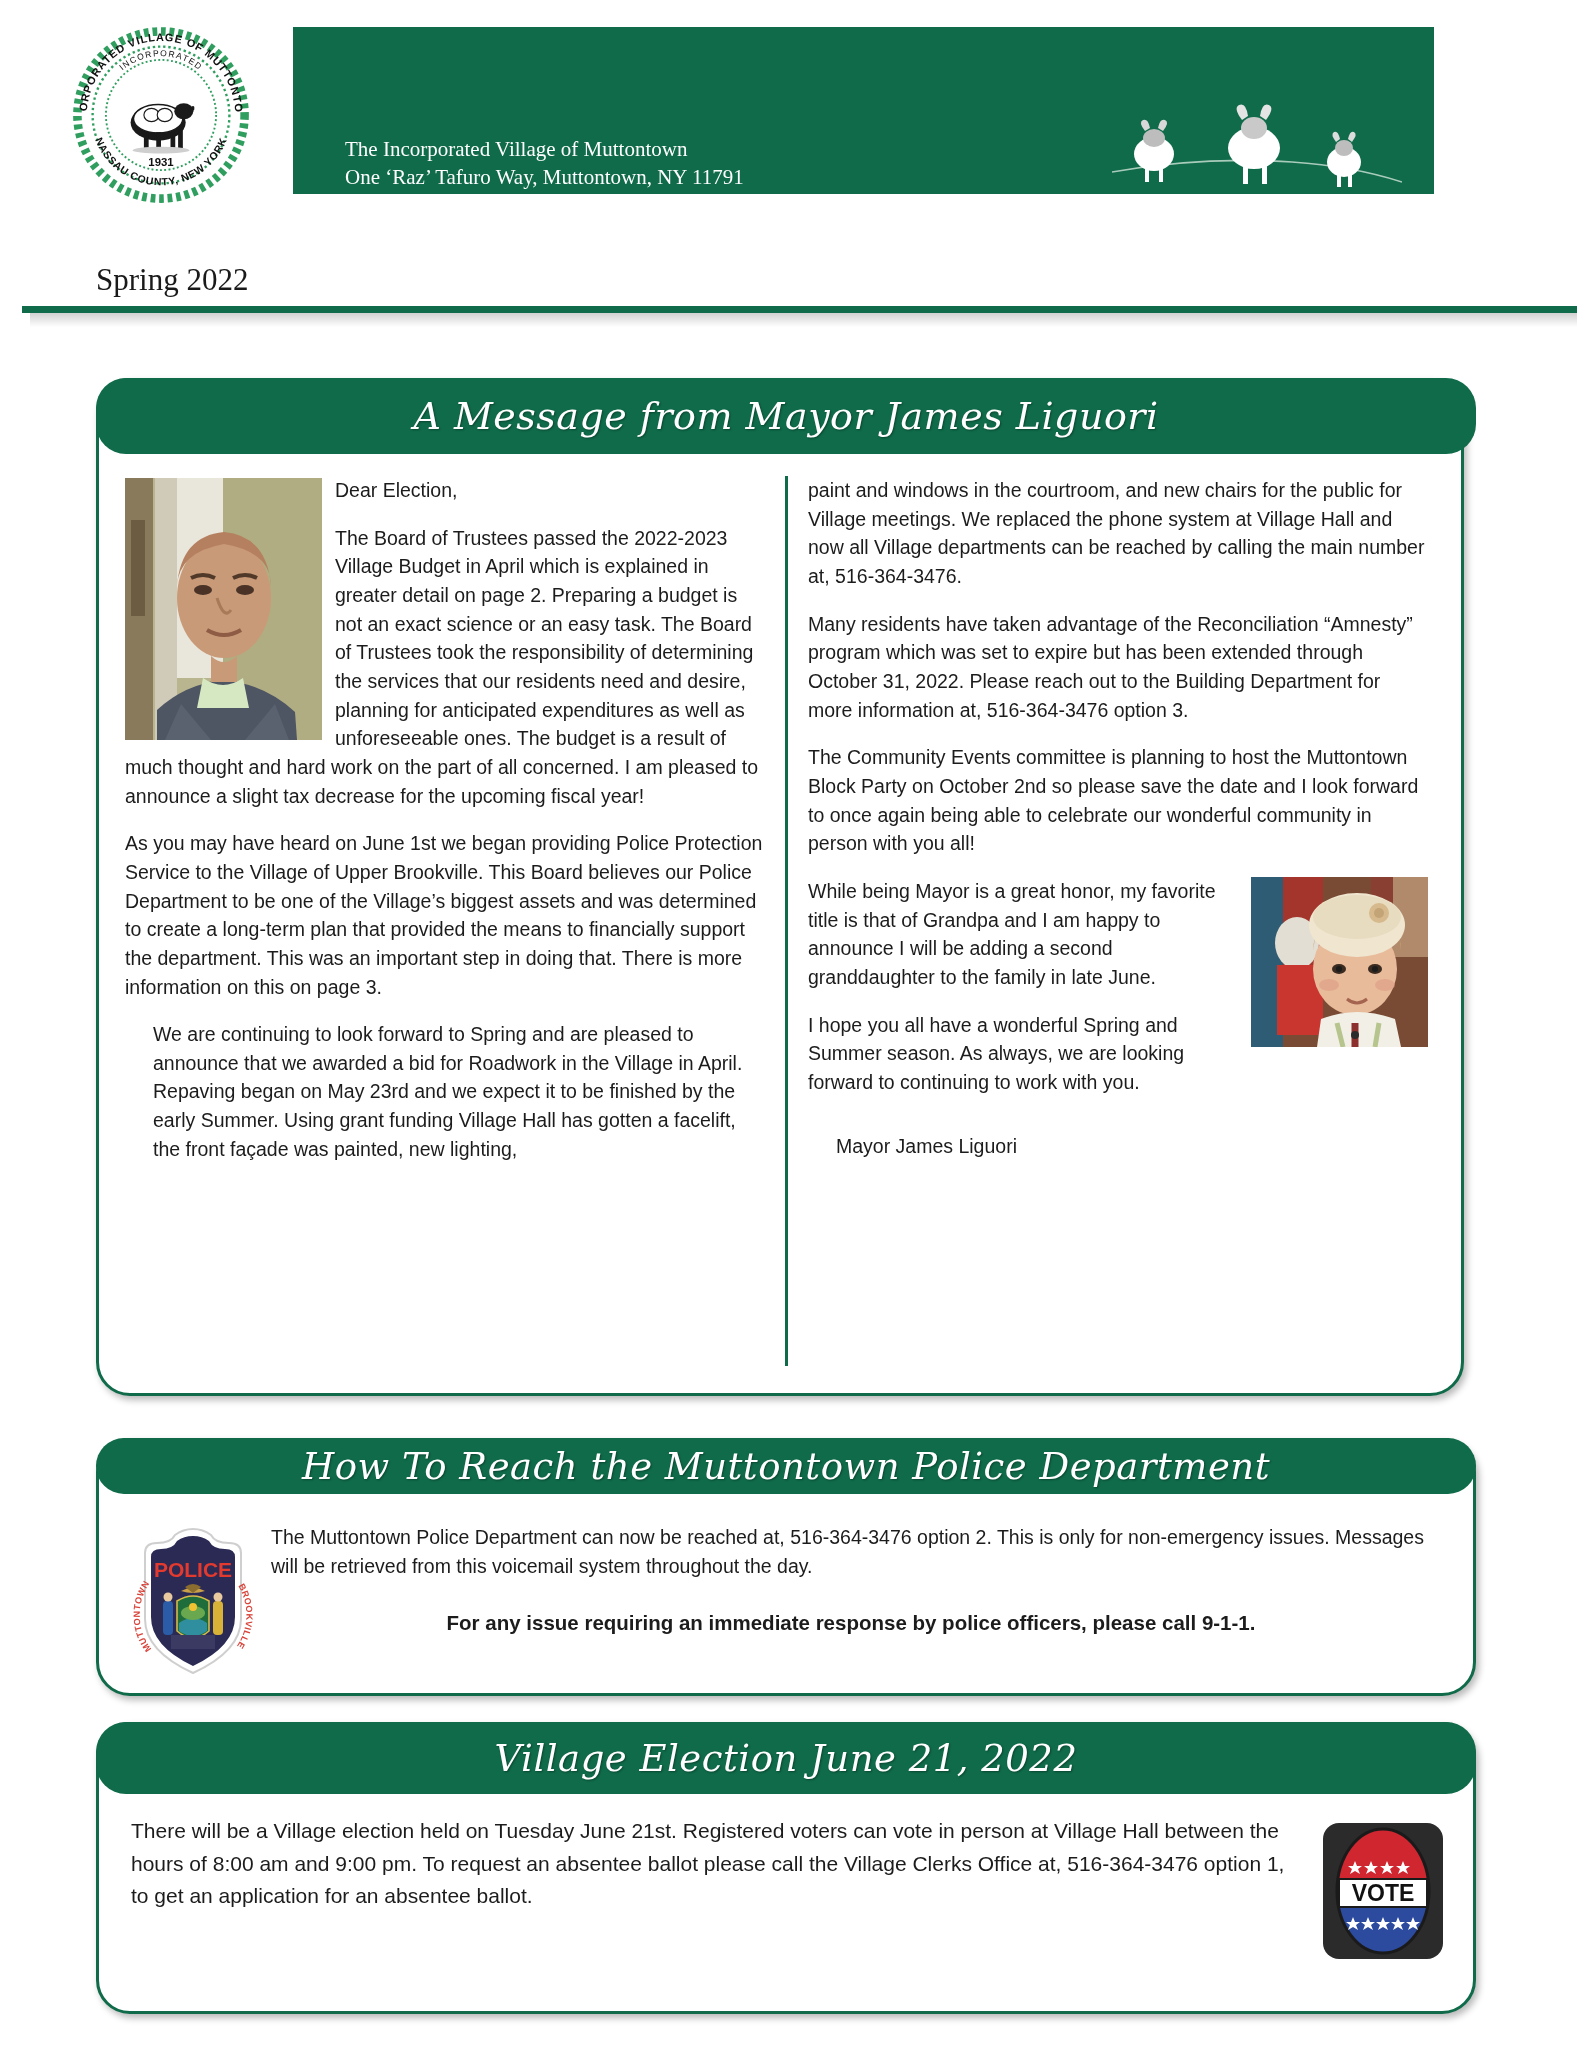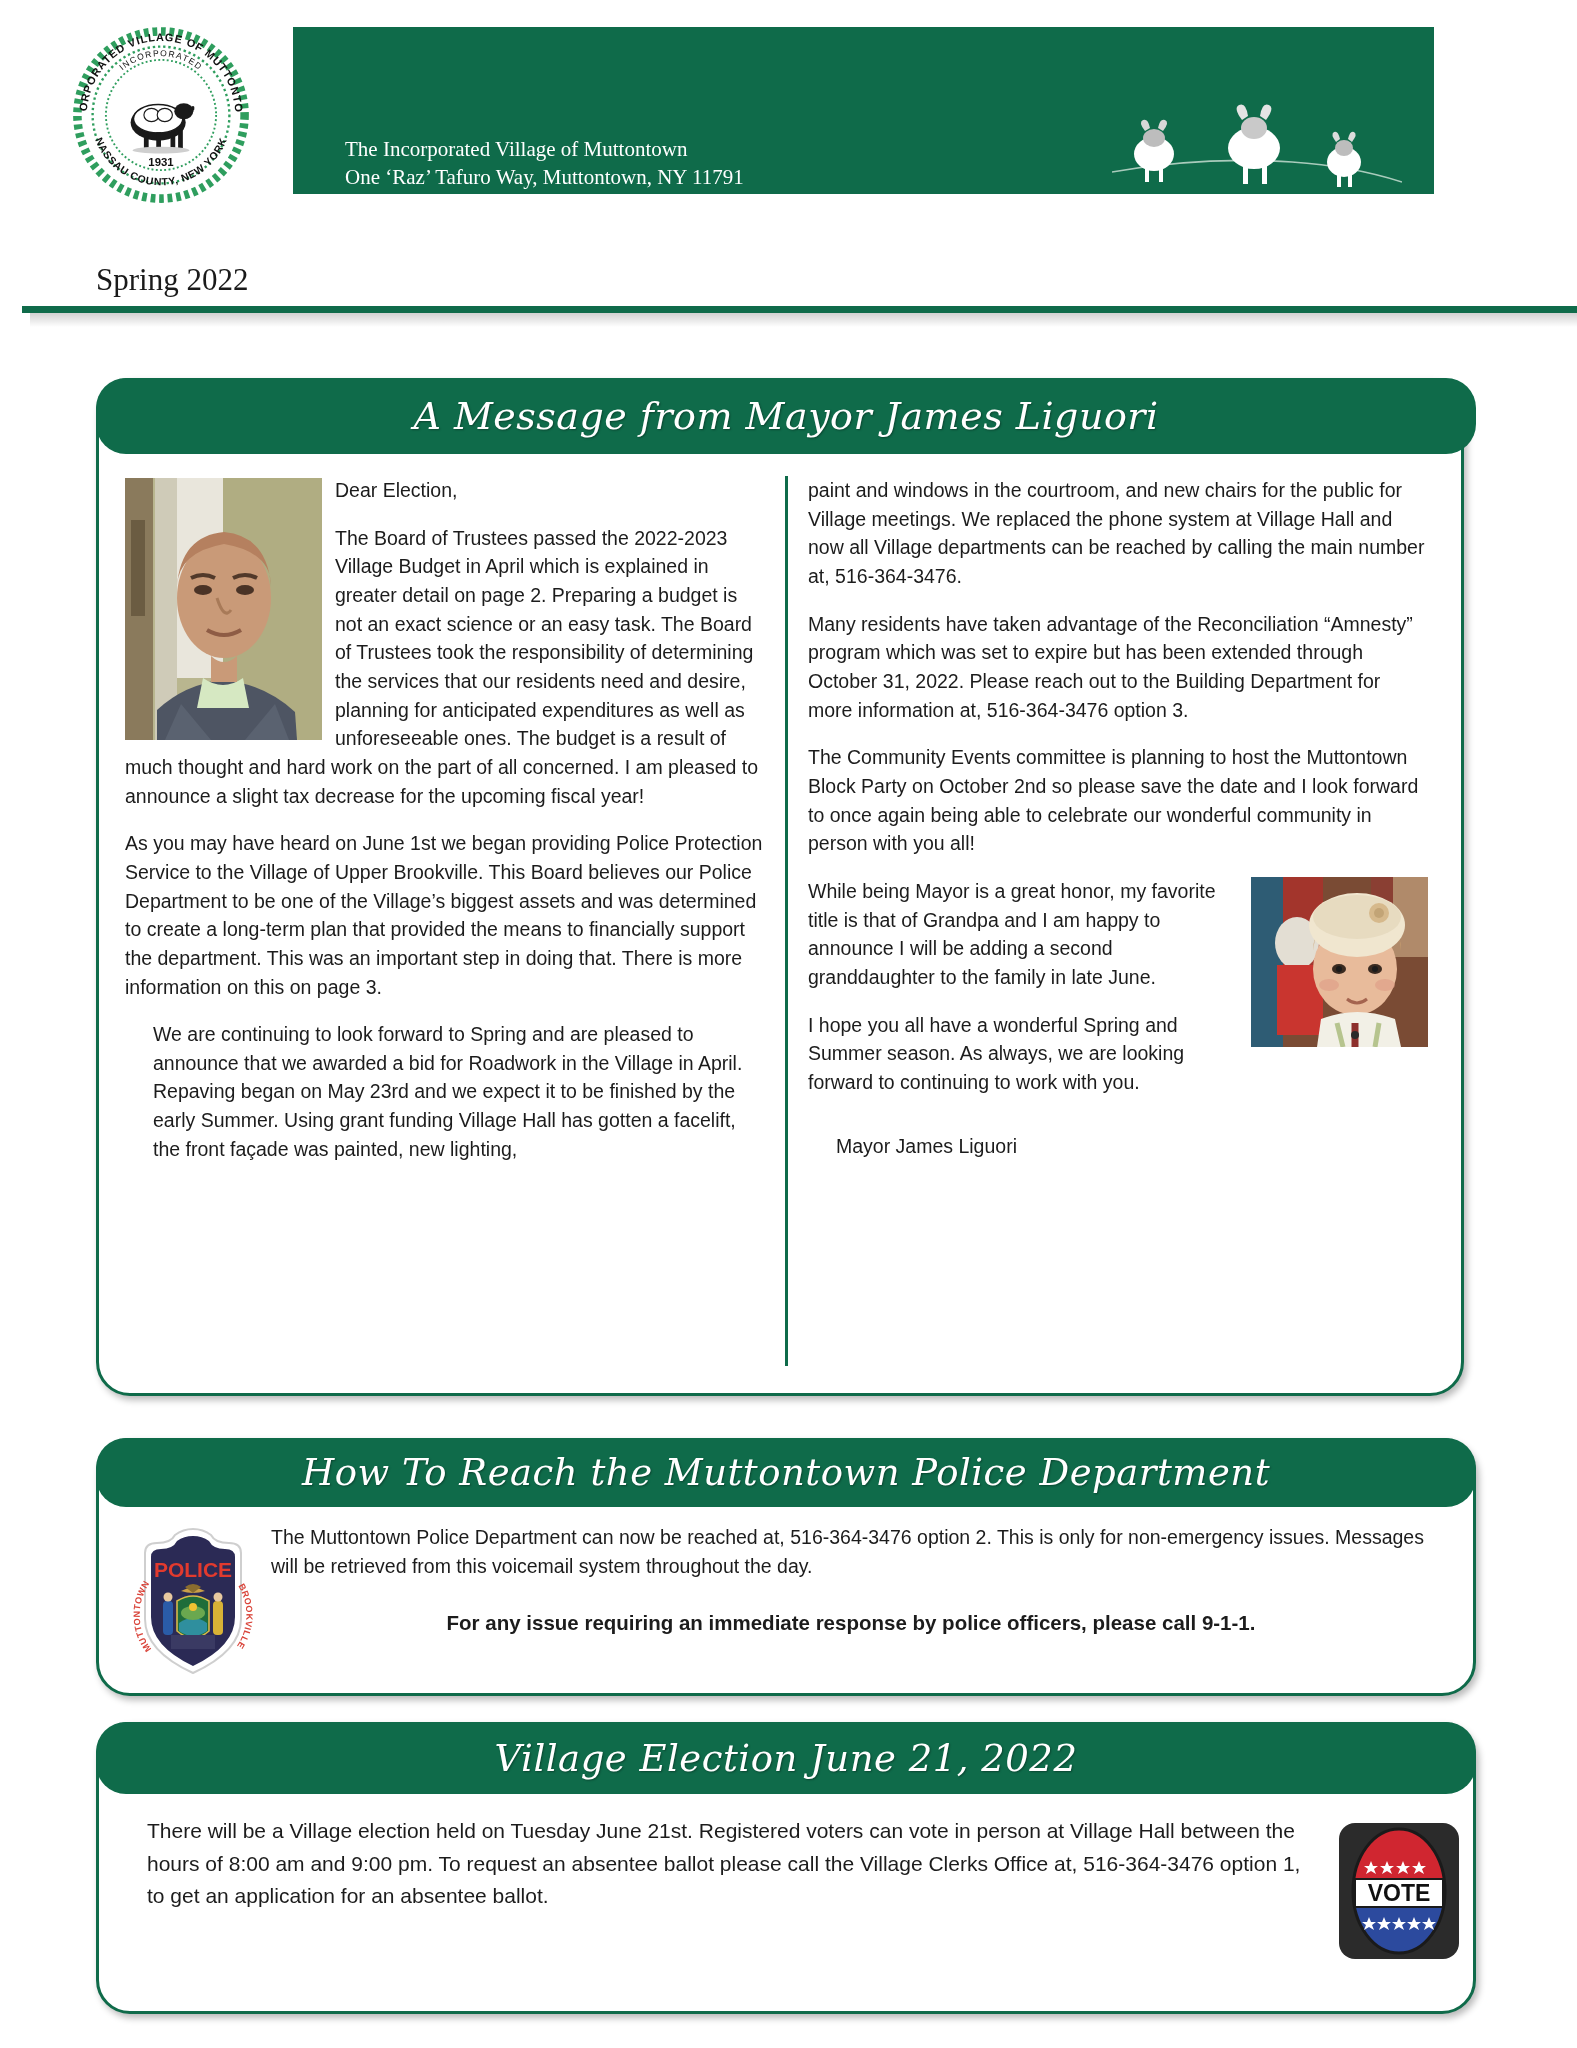--- a/index.html
+++ b/index.html
@@ -129,21 +129,21 @@
   }
   .para { margin-bottom: 19px; }
   .para:last-child { margin-bottom: 0; margin-left: 28px; }
   .signoff { margin-top: 36px; }
   b.bold { font-weight: normal; }
 
   
   #police-card { left: 96px; top: 1438px; width: 1380px; height: 258px; }
   #police-card .card-header {
     position: absolute; left: -3px; top: -3px;
-    width: 1380px; height: 69px; font-size: 37px;
+    width: 1380px; height: 56px; font-size: 37px;
   }
   .police-body {
     position: absolute; top: 76px; left: 0; width: 100%;
     padding: 6px 36px 0 28px;
     display: flex;
   }
   .police-badge { width: 132px; flex: 0 0 132px; padding-top: 4px; }
   .police-text {
     flex: 1;
     font-family: "Liberation Sans", sans-serif;
@@ -160,21 +160,21 @@
     padding-right: 6px;
   }
 
   
   #election-card { left: 96px; top: 1722px; width: 1380px; height: 292px; }
   #election-card .card-header {
     position: absolute; left: -3px; top: -3px;
     width: 1380px; height: 72px; font-size: 37px;
   }
   .election-body {
-    position: absolute; top: 78px; left: 16px; width: 100%;
+    position: absolute; top: 78px; left: 0; width: 100%;
     padding: 12px 26px 0 32px;
     display: flex;
   }
   .election-text {
     flex: 1;
     font-family: "Liberation Sans", sans-serif;
     font-size: 21px;
     line-height: 1.55;
     color: #1c1c1c;
     padding-right: 24px;

